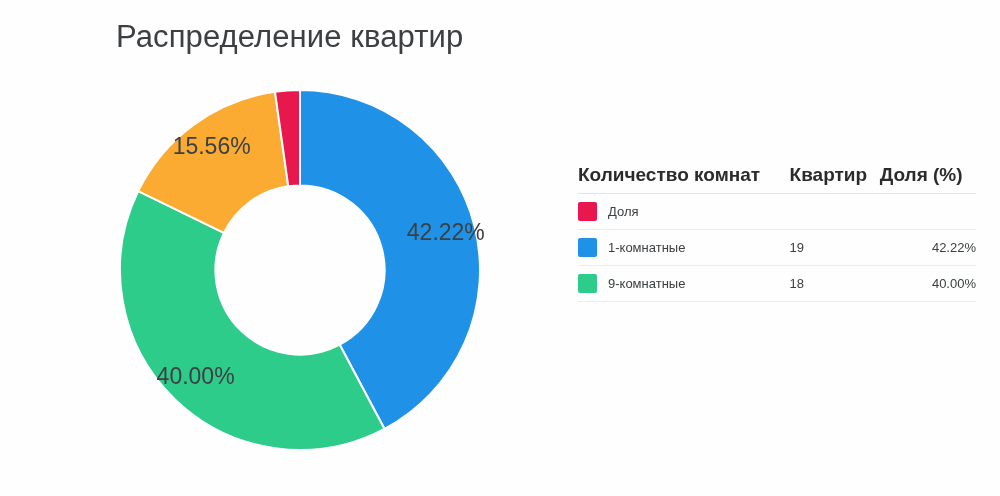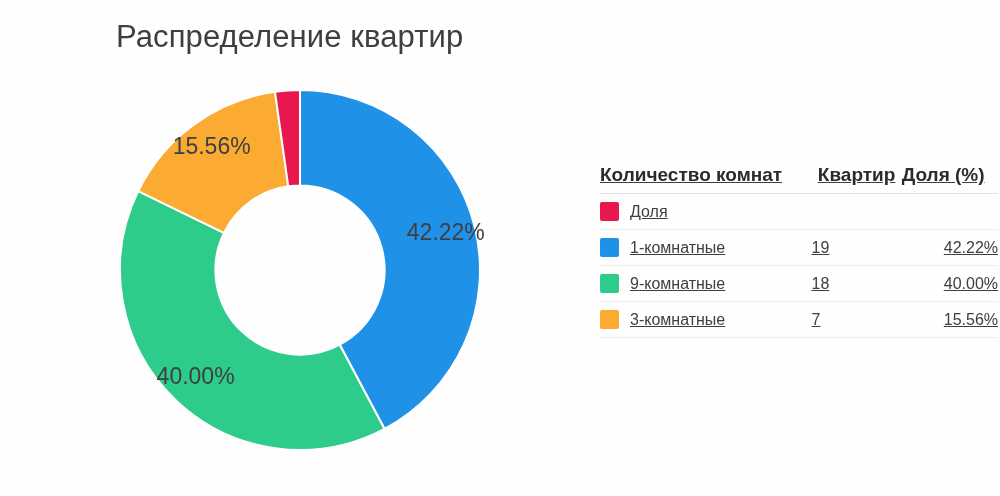--- a/index.html
+++ b/index.html
@@ -61,52 +61,51 @@
     font-family: "Liberation Sans", sans-serif;
     font-size: 23px;
     fill: #3c4043;
     text-anchor: middle;
     dominant-baseline: middle;
   }
 
   
   #legend-table {
     position: absolute;
-    left: 600px;
+    left: 578px;
     top: 160px;
     width: 398px;
     border-collapse: collapse;
     font-size: 19px;
-    text-decoration: underline;
   }
   #legend-table th {
     font-weight: bold;
     color: #2b2b2b;
     font-size: 19px;
     padding: 4px 0 7px 0;
     border-bottom: 1px solid #e4e4e4;
     white-space: nowrap;
   }
   #legend-table td {
     padding: 7px 0 7px 0;
     border-bottom: 1px solid #ededed;
     color: #3c4043;
-    font-size: 16px;
+    font-size: 13px;
     white-space: nowrap;
     height: 21px;
   }
   #legend-table tr:last-child td {
     border-bottom: 1px solid #ededed;
   }
   .col-name  { text-align: left; }
   .col-count { text-align: left; padding-right: 0; }
   .col-share { text-align: right; }
 
   th.col-name  { text-align: left; }
-  th.col-count { text-align: center; }
+  th.col-count { text-align: left; }
   th.col-share { text-align: left; }
 
   .name-cell {
     display: flex;
     align-items: center;
     gap: 11px;
   }
   .swatch {
     display: inline-block;
     width: 19px;
@@ -172,26 +171,16 @@
         <tr>
           <td class="col-name">
             <div class="name-cell">
               <span class="swatch" style="background: rgb(46, 204, 139);"></span>
               <span class="legend-label">9-комнатные</span>
             </div>
           </td>
           <td class="col-count">18</td>
           <td class="col-share">40.00%</td>
         </tr>
-        <tr>
-          <td class="col-name">
-            <div class="name-cell">
-              <span class="swatch" style="background: rgb(251, 171, 50);"></span>
-              <span class="legend-label">3-комнатные</span>
-            </div>
-          </td>
-          <td class="col-count">7</td>
-          <td class="col-share">15.56%</td>
-        </tr>
       </tbody>
   </table>
 
 </div>
 
 </body></html>

